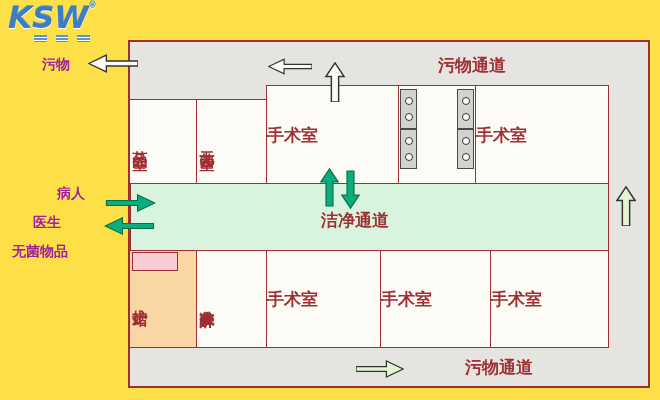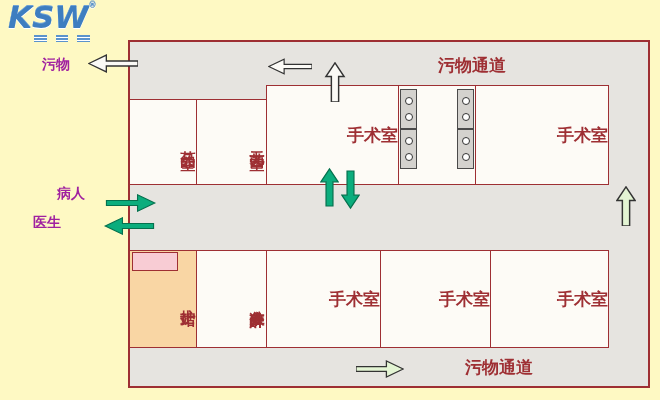--- a/index.html
+++ b/index.html
@@ -1,17 +1,17 @@
 <!DOCTYPE html>
 <html><head>
 <meta charset="utf-8">
 <style>
   html,body{margin:0;padding:0;background:#ffffff;}
   #stage{
-    position:relative;width:660px;height:400px;background:#fef9c3;overflow:hidden;
+    position:relative;width:660px;height:400px;background:#fde047;overflow:hidden;
     font-family:"DejaVu Sans","Liberation Sans",sans-serif;
   }
   
   .logo{position:absolute;left:8px;top:2px;width:110px;}
   .logo-text{
     font-size:31px;font-weight:bold;font-style:italic;letter-spacing:0px;
     color:#3E7EC0;line-height:1;
     text-shadow:0 1px 0 #ffffff,0 -1px 0 #6FA3D6;
   }
   .logo-reg{font-size:8px;font-weight:bold;color:#3E7EC0;vertical-align:top;font-style:normal;}
@@ -19,21 +19,21 @@
   .logo-marks i{flex:1;background:repeating-linear-gradient(to bottom,#5B93CC 0 2px,#ffffff 2px 3px);}
   
   .ext-label{position:absolute;color:#A021A0;font-weight:bold;font-size:14px;white-space:nowrap;}
   
   .outer{
     position:absolute;left:128px;top:40px;width:522px;height:348px;
     background:#E6E4E0;border:2px solid #9E2F33;box-sizing:border-box;
   }
   .room{
     position:absolute;background:#FDFBF6;border:1.5px solid #9E2F33;box-sizing:border-box;
-    display:flex;align-items:center;justify-content:flex-end;
+    display:flex;align-items:center;justify-content:flex-start;
   }
   .room-label{color:#9E2F33;font-weight:bold;font-size:17px;white-space:nowrap;}
   .room-label.small{font-size:15px;}
   .v-label{writing-mode:vertical-rl;text-orientation:upright;letter-spacing:2px;}
   .band-label{position:absolute;color:#9E2F33;font-weight:bold;font-size:17px;white-space:nowrap;}
   .corridor-clean{
     position:absolute;left:0px;top:141px;width:479px;height:68px;
     background:#D8F3DE;border:1.5px solid #9E2F33;box-sizing:border-box;
   }
   .nurse{background:#F9D6A4;}
@@ -61,20 +61,21 @@
     <span class="logo-marks">
         <i></i>
         <i></i>
         <i></i>
       </span>
   </div>
 
   <div class="ext-label" style="left:42px;top:56px;">污物</div>
   <div class="ext-label" style="left:33px;top:185px;margin-left:24px;">病人</div>
   <div class="ext-label" style="left:33px;top:214px;text-align:center;">医生</div>
+  <div class="ext-label" style="left:12px;top:243px;">无菌物品</div>
 
   <div class="outer">
 
     <div class="band-label" style="left:308px;top:12px;">污物通道</div>
 
     <div class="room" style="left:-1px;top:57px;width:69px;height:86px;">
       <span class="room-label small v-label">药品室</span>
     </div>
     <div class="room" style="left:66px;top:57px;width:71px;height:86px;">
       <span class="room-label small v-label">无菌室</span>
@@ -102,20 +103,23 @@
         <span class="seg">
             <b></b>
             <b></b>
           </span>
       </div>
     </div>
     <div class="room" style="left:345px;top:43px;width:134px;height:100px;">
       <span class="room-label">手术室</span>
     </div>
 
+    <div class="corridor-clean">
+      <div class="band-label" style="left:190px;top:25px;">洁净通道</div>
+    </div>
 
     <div class="room nurse" style="left:-1px;top:208px;width:69px;height:98px;">
       <span class="room-label small v-label">护士站</span>
     </div>
     <div class="counter"></div>
     <div class="room" style="left:66px;top:208px;width:71px;height:98px;">
       <span class="room-label small v-label" style="letter-spacing:0px;">麻醉准备</span>
     </div>
     <div class="room" style="left:136px;top:208px;width:115px;height:98px;">
       <span class="room-label">手术室</span>

